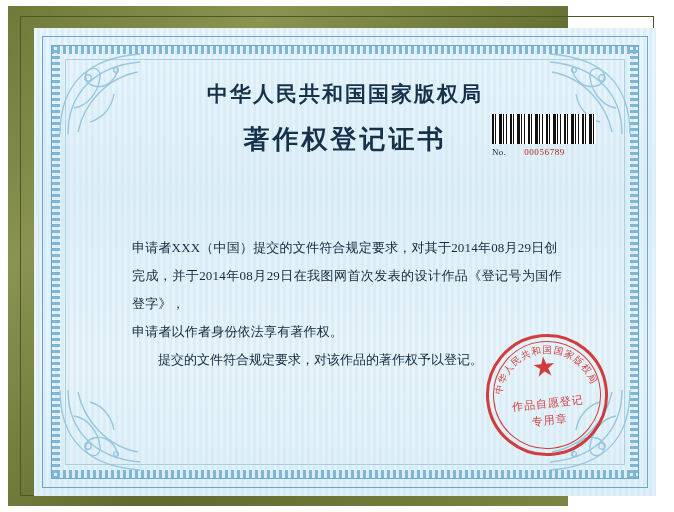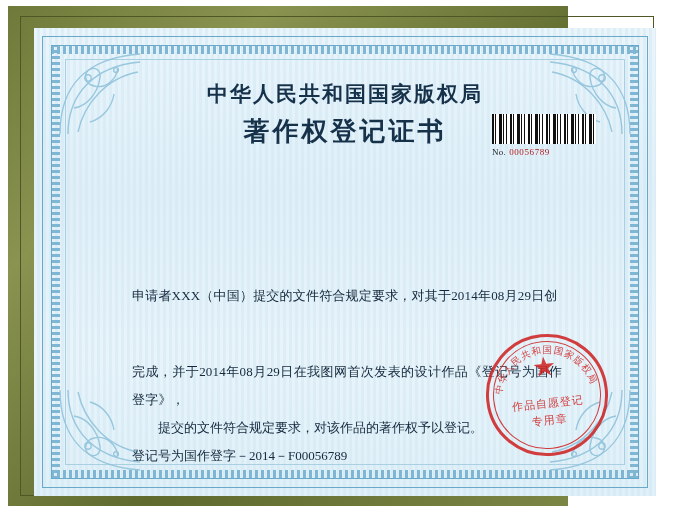--- a/index.html
+++ b/index.html
@@ -104,21 +104,21 @@
     text-align: center;
   }
   .title-1 {
     font-size: 21px;
     letter-spacing: 2px;
     color: #16314a;
     font-weight: bold;
     font-family: "Liberation Serif", serif;
   }
   .title-2 {
-    margin-top: 6px;
+    margin-top: 14px;
     font-size: 26px;
     letter-spacing: 3px;
     color: #16314a;
     font-weight: bold;
     font-family: "Liberation Serif", serif;
   }
 
   
   .barcode-wrap {
     position: absolute;
@@ -138,36 +138,36 @@
     background-color: #fff;
   }
   .barcode-label {
     margin-top: 3px;
     font-size: 9px;
     color: #1b1b1b;
     letter-spacing: .3px;
     font-family: "Liberation Serif", serif;
     white-space: nowrap;
   }
-  .barcode-label .num { color: #b01d1d; margin-left: 3px; letter-spacing: .6px; }
+  .barcode-label .num { color: #b01d1d; margin-left: 18px; letter-spacing: .6px; }
 
   
   .body-text {
     position: absolute;
     left: 98px;
     top: 206px;
     width: 430px;
     color: #14293d;
     font-size: 13px;
     line-height: 28px;
     font-family: "Liberation Serif", serif;
   }
   .para { text-align: justify; }
   .para.indent { text-indent: 26px; }
-  .line { display: block; margin-top: 48px; }
+  .line { display: block; }
   .tight { letter-spacing: .2px; }
 
   
   .seal {
     position: absolute;
     left: 452px; top: 306px;
     width: 116px; height: 116px;
     border: 3px solid #cf2525;
     border-radius: 50%;
     opacity: .88;
@@ -280,23 +280,23 @@
         <div class="barcode"></div>
         <div class="barcode-label">
           <span>No.</span><span class="num">00056789</span>
         </div>
       </div>
 
       <div class="body-text">
         <div class="para">
           <span class="line tight">申请者XXX（中国）提交的文件符合规定要求，对其于2014年08月29日创</span>
           <span class="line tight">完成，并于2014年08月29日在我图网首次发表的设计作品《登记号为国作登字》，</span>
+          <span class="line tight">申请者以作者身份依法享有著作权。</span>
         </div>
         <div class="para indent">提交的文件符合规定要求，对该作品的著作权予以登记。</div>
-        <div class="para">登记号为国作登字－2014－F00056789</div>
       </div>
 
       <div class="seal">
         <div class="seal-inner"></div>
         <svg class="seal-arc" viewBox="0 0 116 116">
           <defs>
             <path id="arcpath" d="M 12 62 A 46 46 0 0 1 104 62"></path>
           </defs>
           <text>
             <textPath href="#arcpath" startOffset="50%" text-anchor="middle">中华人民共和国国家版权局</textPath>

